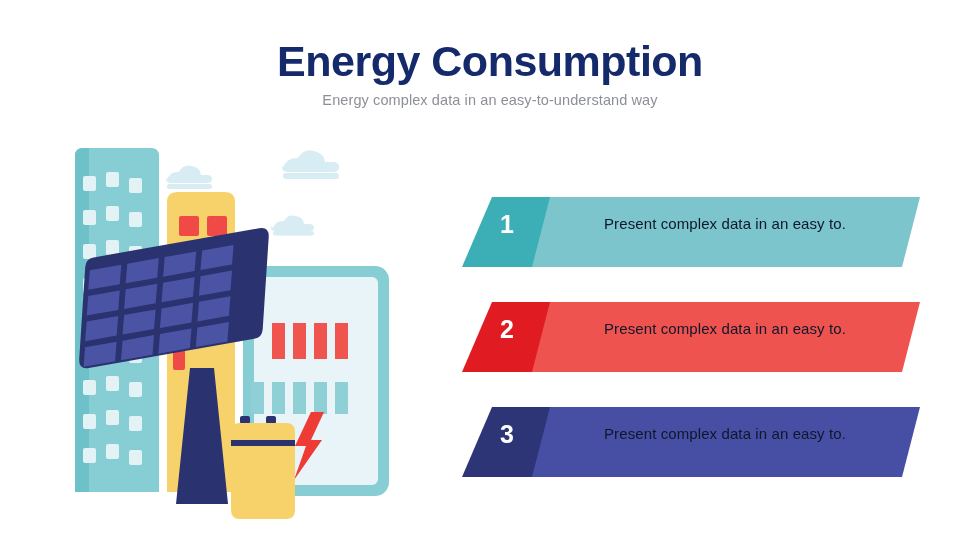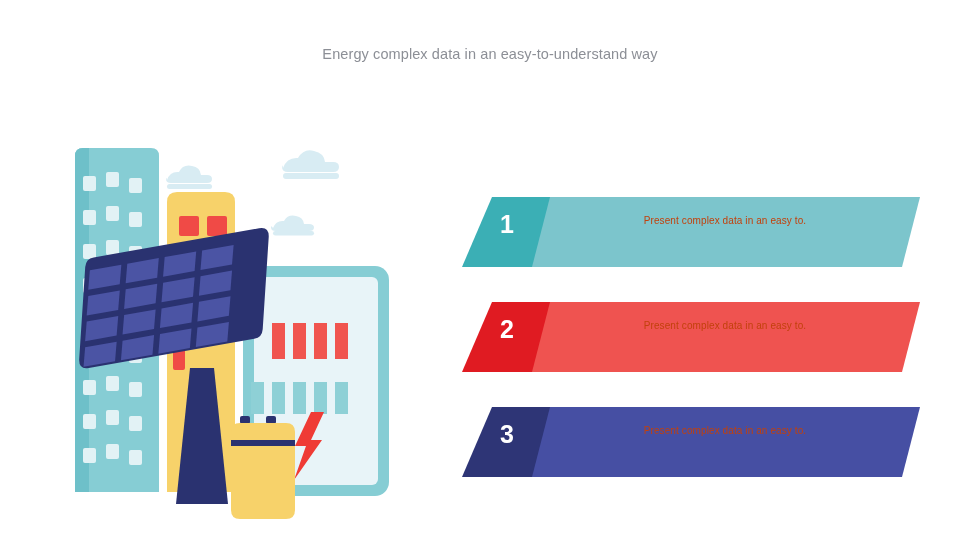--- a/index.html
+++ b/index.html
@@ -80,33 +80,34 @@
     font-weight: 700;
     color: #ffffff;
     line-height: 1;
   }
   .banner-text {
     position: absolute;
     left: 110px;
     top: 30px;
     width: 350px;
     text-align: center;
-    font-size: 10px;
+    font-size: 15px;
     font-weight: 400;
-    color: #c2410c;
+    color: #0f172a;
     letter-spacing: 0.1px;
     line-height: 1.2;
   }
 </style>
 </head>
 <body>
 
 <div id="slide">
 
   <div class="header">
+    <div class="slide-title">Energy Consumption</div>
     <div class="slide-subtitle">Energy complex data in an easy-to-understand way</div>
   </div>
 
   <div class="illustration">
     <svg width="360" height="385" viewBox="0 0 360 385" xmlns="http://www.w3.org/2000/svg">
 
       <g>
         <path d="M112 40 q3 -9 12 -8 q4 -8 13 -6 q8 1 9 9 l6 0 q5 0 5 4 q0 4 -5 4 l-36 0 q-5 0 -5 -4 q0 -3 1 1 z" fill="#d8ecf3"></path>
         <rect x="112" y="44" width="45" height="5" rx="2.5" fill="#d8ecf3"></rect>
       </g>

